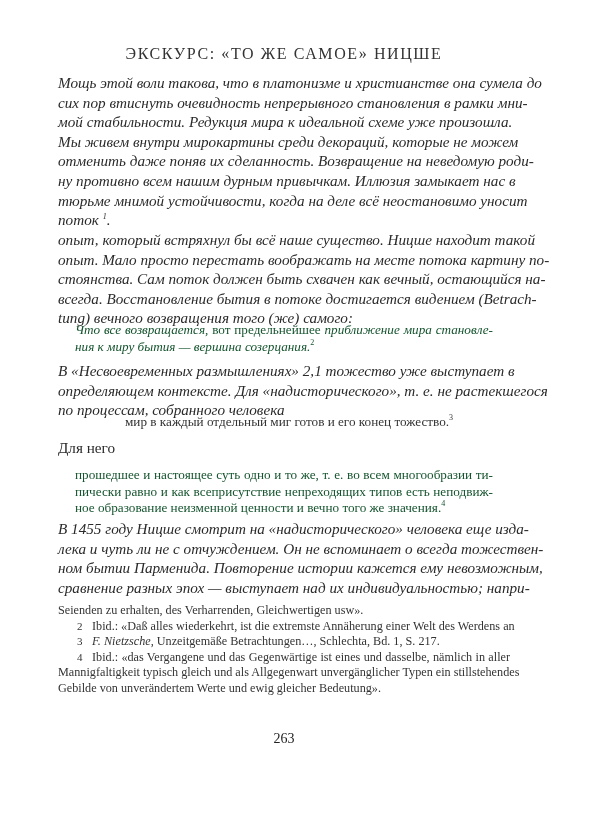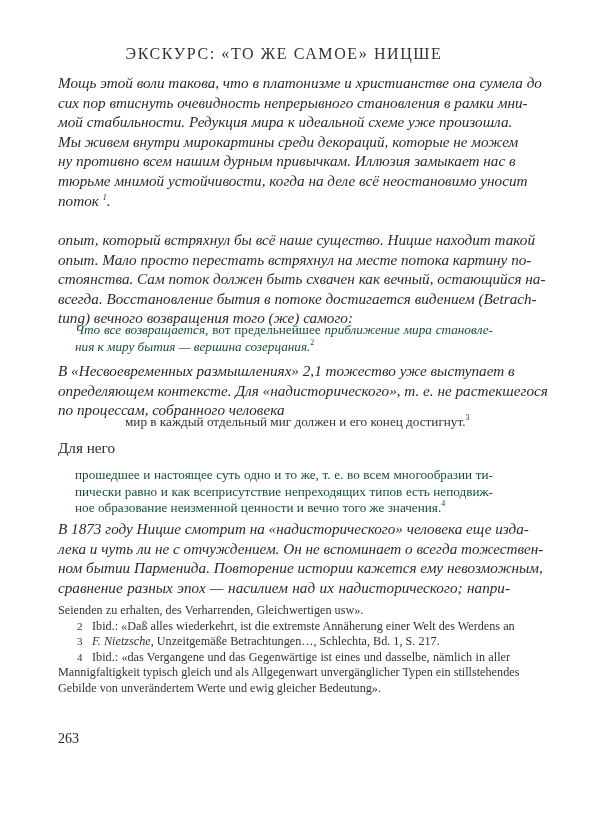--- a/index.html
+++ b/index.html
@@ -34,86 +34,87 @@
     position: absolute; left: 67px; font-size: 13.2px; white-space: nowrap; color: #333;
   }
   .footnotes {
     position: absolute; left: 0; width: 452px; top: 603px;
     font-size: 12.2px; line-height: 15.5px; color: #333;
   }
   .fn .ln { display: block; text-align: justify; text-align-last: justify; white-space: nowrap; }
   .fn .ln.last { text-align-last: left; }
   .fn .num { display: inline-block; width: 15px; margin-left: 19px; font-size: 11px; }
   .page-num {
-    position: absolute; top: 731px; left: 0; width: 452px; text-align: left;
+    position: absolute; top: 731px; left: 0; width: 452px; text-align: center;
     font-size: 14px; color: #222;
   }
 </style>
 </head>
 <body>
 
 <div class="page">
 
   <div class="running-head">ЭКСКУРС: «ТО ЖЕ САМОЕ» НИЦШЕ</div>
 
   <div class="body-text" style="top:73px;">
     <div class="para">
       <span class="ln">Мощь этой воли такова, что в платонизме и христианстве она сумела до</span>
       <span class="ln">сих пор втиснуть очевидность непрерывного становления в рамки мни-</span>
       <span class="ln">мой стабильности. Редукция мира к идеальной схеме уже произошла.</span>
       <span class="ln">Мы живем внутри мирокартины среди декораций, которые не можем</span>
+      <span class="ln">отменить даже поняв их сделанность. Возвращение на неведомую роди-</span>
       <span class="ln">ну противно всем нашим дурным привычкам. Иллюзия замыкает нас в</span>
       <span class="ln">тюрьме мнимой устойчивости, когда на деле всё неостановимо уносит</span>
       <span class="ln last"><span>поток</span> <sup>1</sup>.</span>
     </div>
   </div>
 
   <div class="body-text" style="top:230px;">
     <div class="para">
       <span class="ln">опыт, который встряхнул бы всё наше существо. Ницше находит такой</span>
-      <span class="ln">опыт. Мало просто перестать встряхнул на месте потока картину по-</span>
+      <span class="ln">опыт. Мало просто перестать воображать на месте потока картину по-</span>
       <span class="ln">стоянства. Сам поток должен быть схвачен как вечный, остающийся на-</span>
       <span class="ln">всегда. Восстановление бытия в потоке достигается видением (Betrach-</span>
       <span class="ln last">tung) вечного возвращения того (же) самого:</span>
     </div>
   </div>
 
   <div class="quote" style="top:322px;">
     <span class="ln"><i>Что все возвращается</i><span>, вот предельнейшее </span><i>приближение мира становле-</i></span>
     <span class="ln last"><i>ния к миру бытия — вершина созерцания.</i><sup>2</sup></span>
   </div>
 
   <div class="body-text" style="top:361px;">
     <div class="para">
       <span class="ln">В «Несвоевременных размышлениях» 2,1 тожество уже выступает в</span>
       <span class="ln">определяющем контексте. Для «надисторического», т. е. не растекшегося</span>
       <span class="ln last">по процессам, собранного человека</span>
     </div>
   </div>
 
   <div class="center-quote" style="top:414px;">
-    <span>мир в каждый отдельный миг должен и его конец достигнут.</span><sup>3</sup>
+    <span>мир в каждый отдельный миг готов и его конец тожество.</span><sup>3</sup>
   </div>
 
   <div class="body-text" style="top:438px;">
     <span>Для него</span>
   </div>
 
   <div class="quote" style="top:467px;">
     <span class="ln">прошедшее и настоящее суть одно и то же, т. е. во всем многообразии ти-</span>
     <span class="ln">пически равно и как всеприсутствие непреходящих типов есть неподвиж-</span>
     <span class="ln last"><span>ное образование неизменной ценности и вечно того же значения.</span><sup>4</sup></span>
   </div>
 
   <div class="body-text" style="top:519px;">
     <div class="para">
-      <span class="ln">В 1873 году Ницше смотрит на «надисторического» человека еще изда-</span>
+      <span class="ln">В 1455 году Ницше смотрит на «надисторического» человека еще изда-</span>
       <span class="ln">лека и чуть ли не с отчуждением. Он не вспоминает о всегда тожествен-</span>
       <span class="ln">ном бытии Парменида. Повторение истории кажется ему невозможным,</span>
-      <span class="ln">сравнение разных эпох — насилием над их надисторического; напри-</span>
+      <span class="ln">сравнение разных эпох — выступает над их индивидуальностью; напри-</span>
     </div>
   </div>
 
   <div class="footnotes">
     <div class="fn">
       <span class="ln last">Seienden zu erhalten, des Verharrenden, Gleichwertigen usw».</span>
     </div>
     <div class="fn">
       <span class="ln"><span class="num">2</span><span>Ibid.: «Daß alles wiederkehrt, ist die extremste Annäherung einer Welt des Werdens an</span></span>
     </div>

